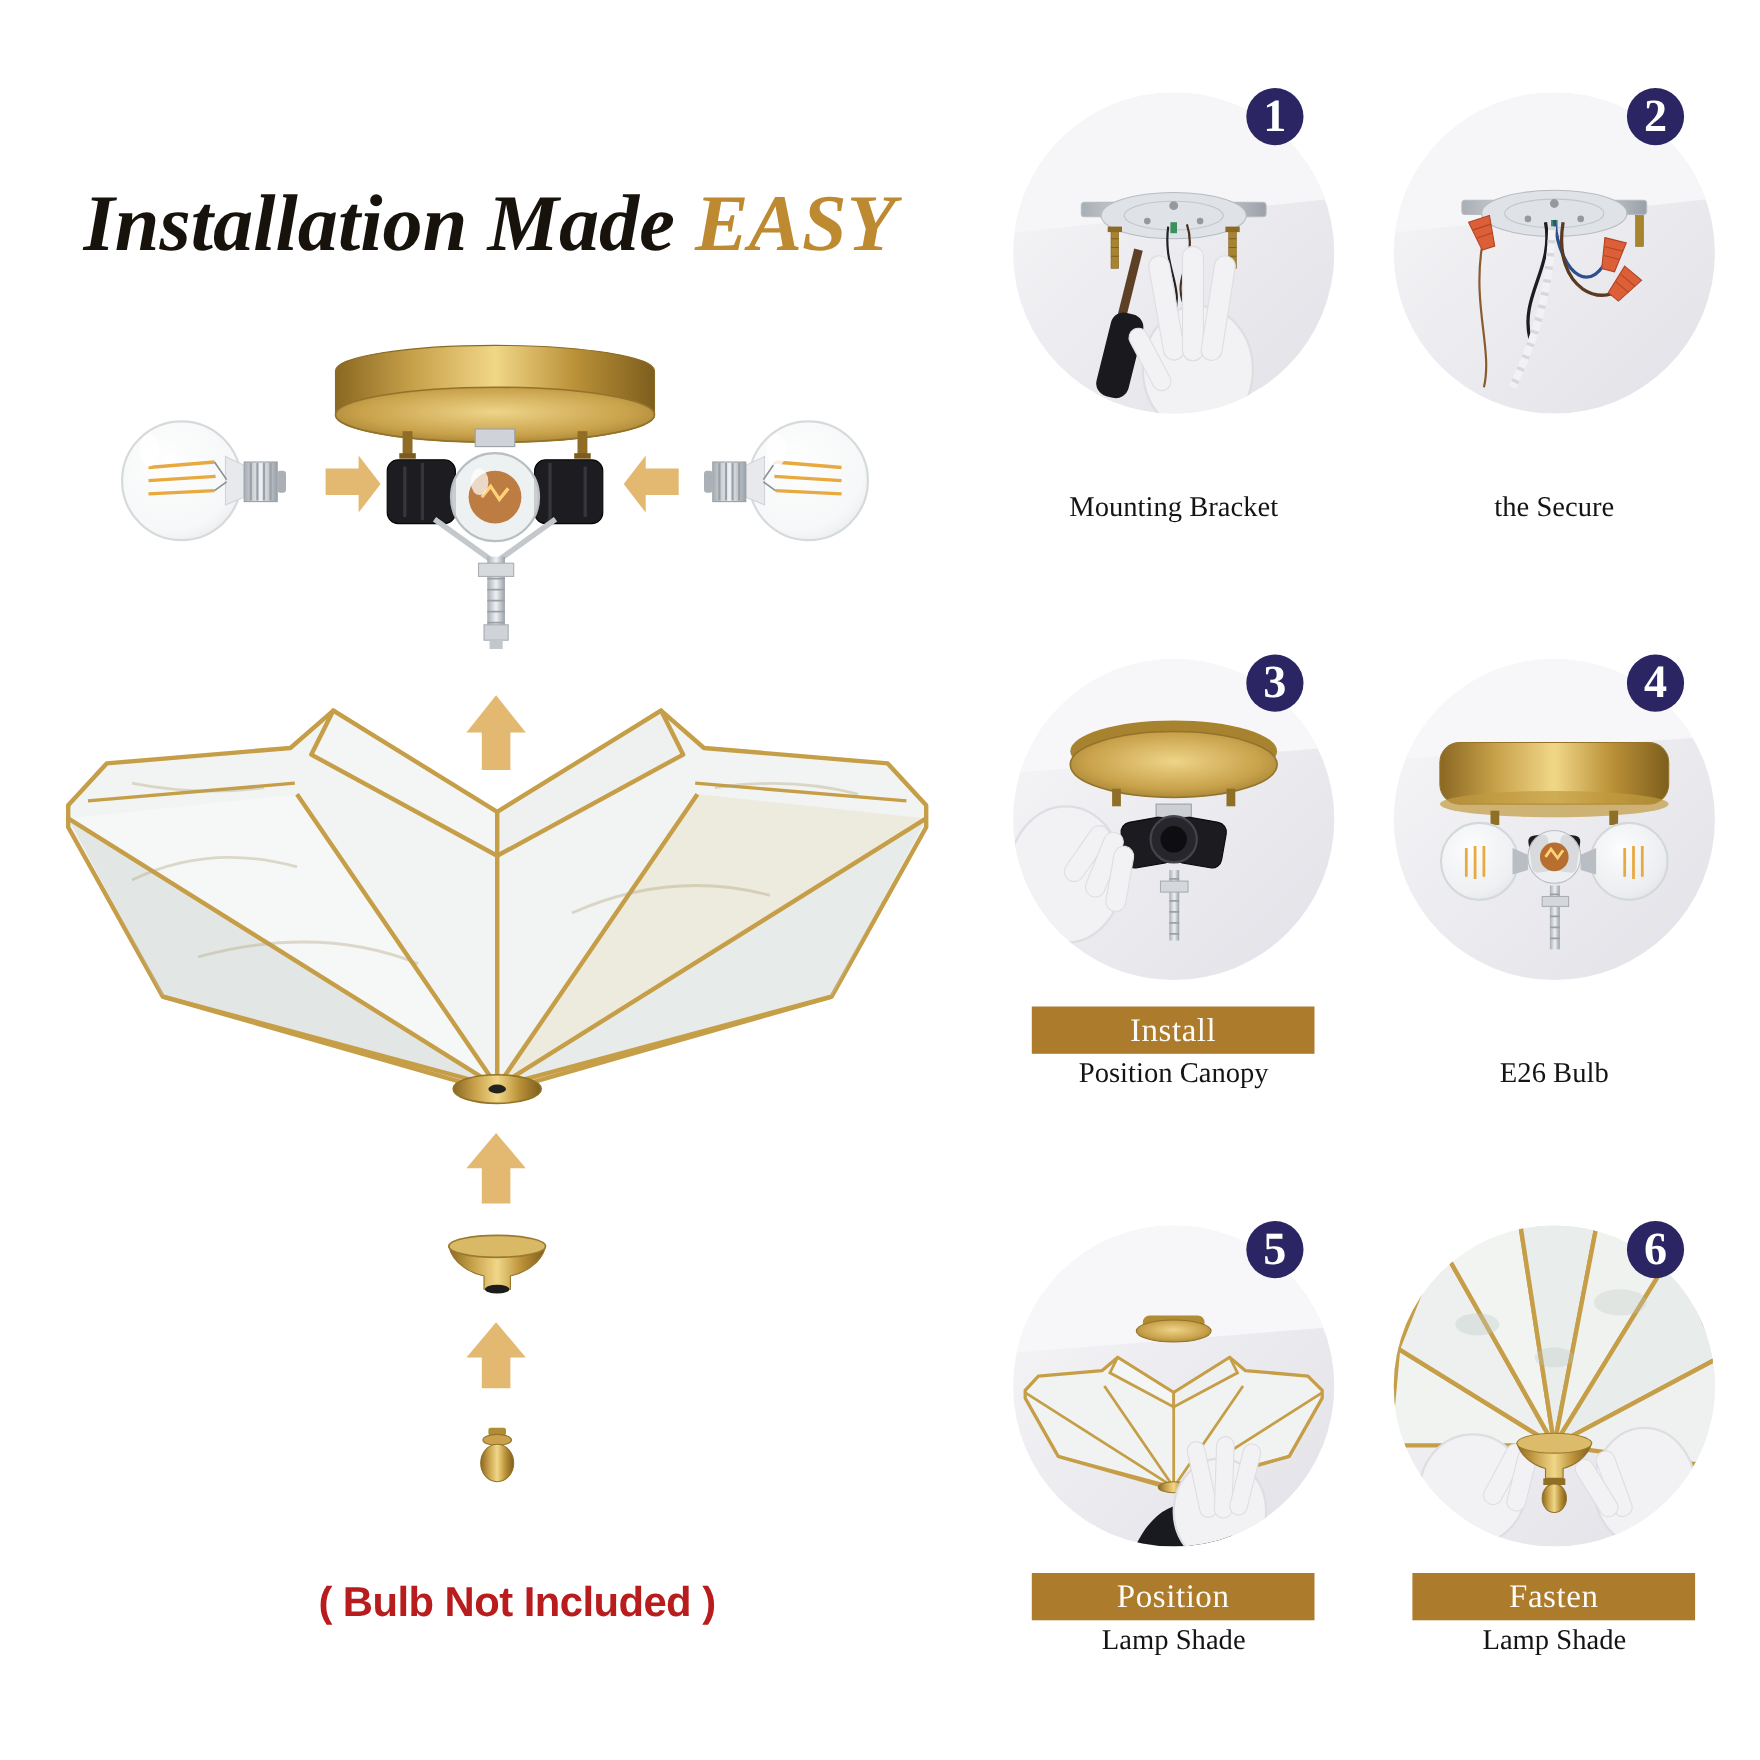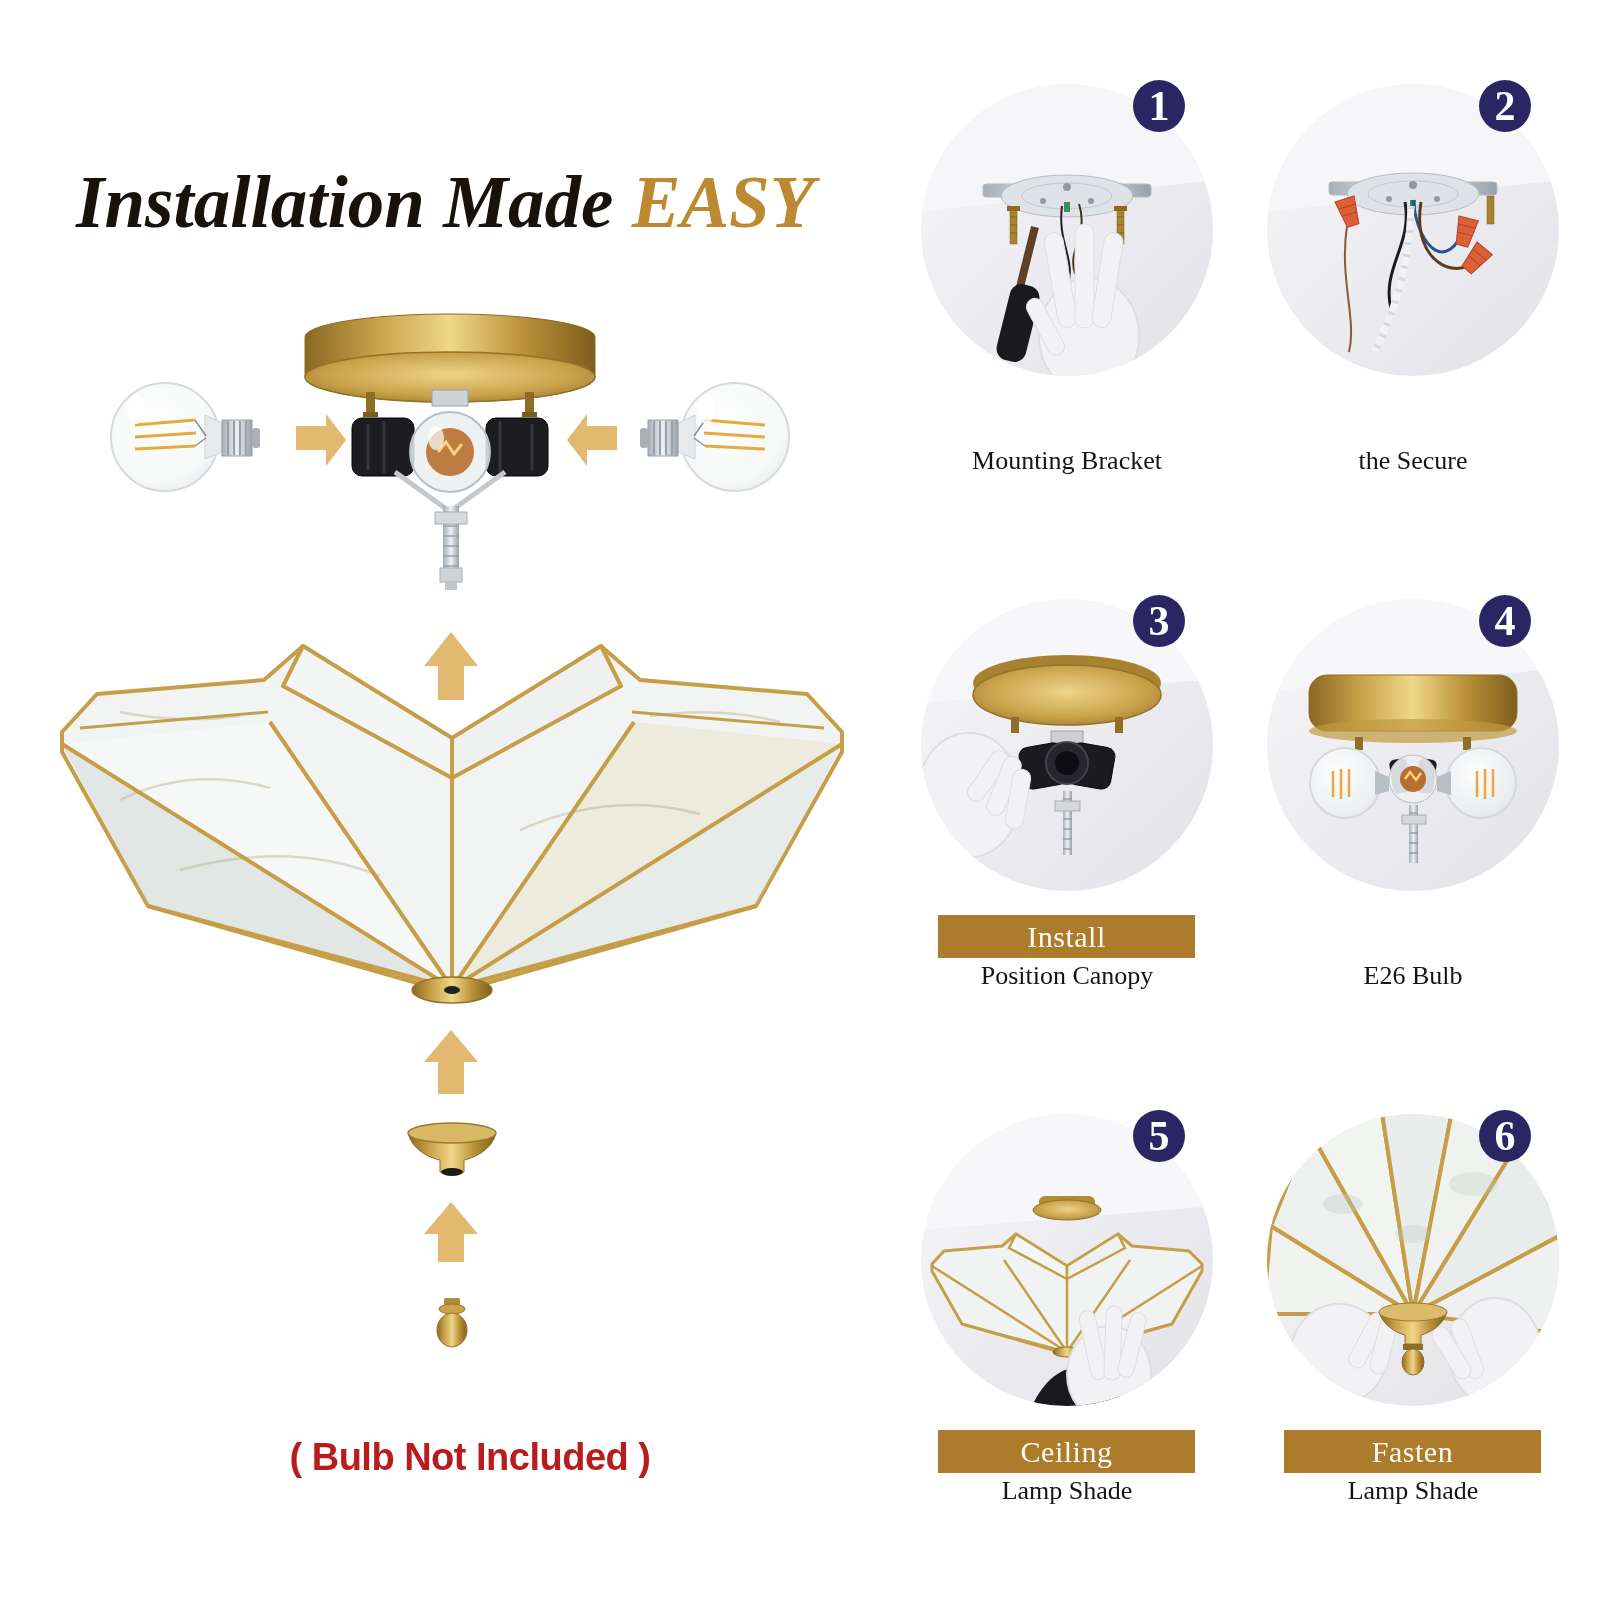--- a/index.html
+++ b/index.html
@@ -373,21 +373,21 @@
             <rect x="188" y="192" width="16" height="74" rx="8" fill="#f2f1f4" stroke="#dedde2" transform="rotate(2 196 229)"></rect>
             <rect x="207" y="198" width="16" height="66" rx="8" fill="#f2f1f4" stroke="#dedde2" transform="rotate(14 215 231)"></rect>
           </g>
         </g>
       </svg>
     </div>
     <div class="badge">
         <span>5</span>
       </div>
     <div class="bar">
-        <span>Ceiling</span>
+        <span>Position</span>
       </div>
     <div class="target">Lamp Shade</div>
   </div>
 
   <div class="step pos-6">
     <div class="photo">
       <svg viewBox="0 0 300 292" width="300" height="292">
         <defs>
             <clipPath id="cp6">
               <circle cx="150" cy="146" r="146"></circle>

